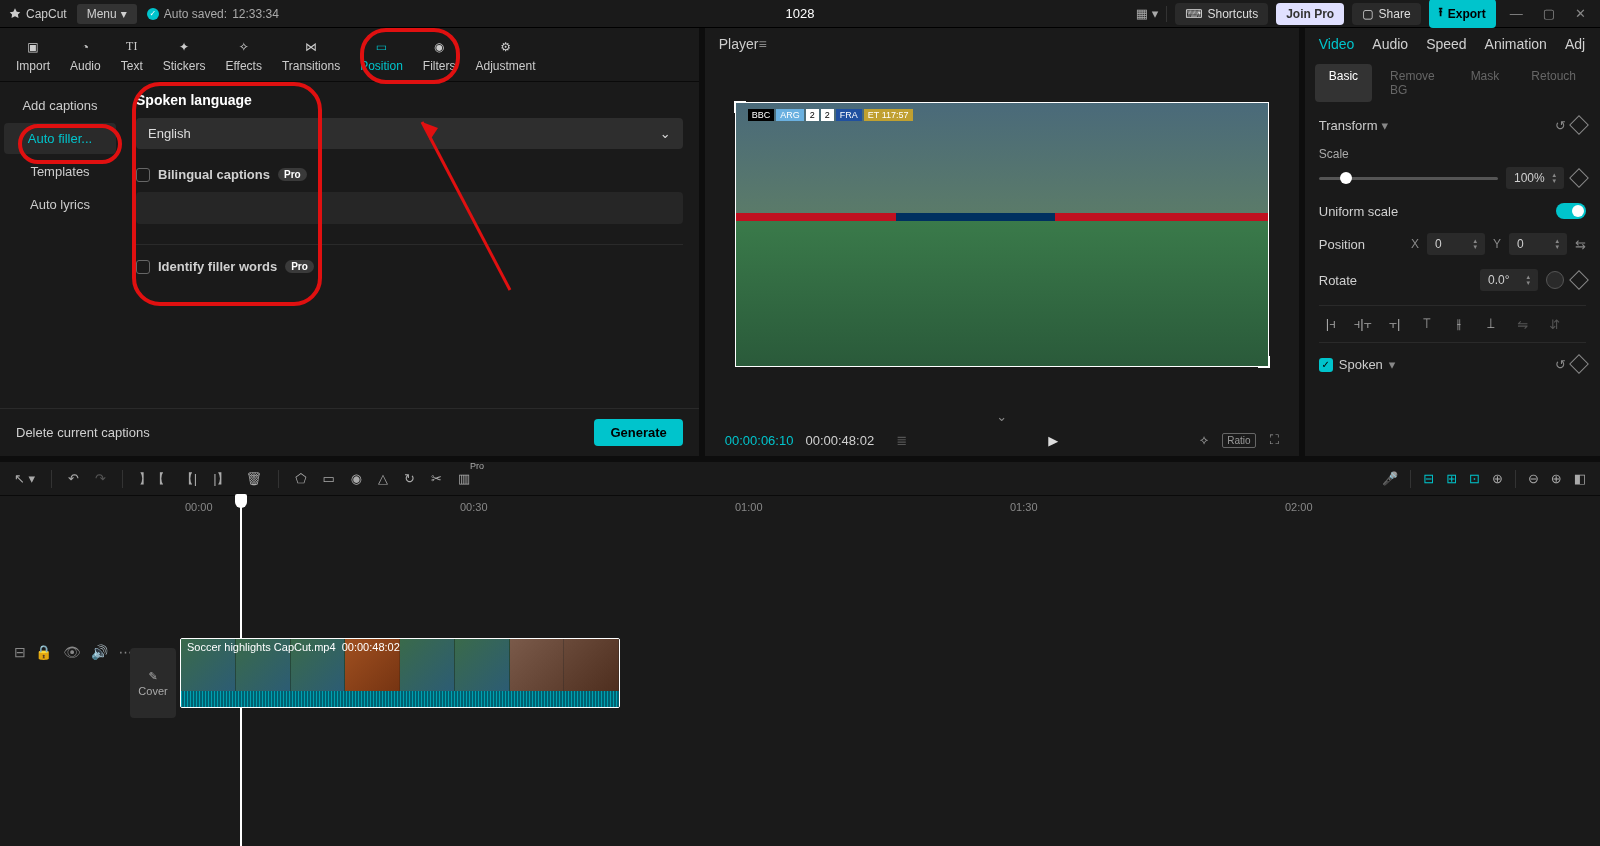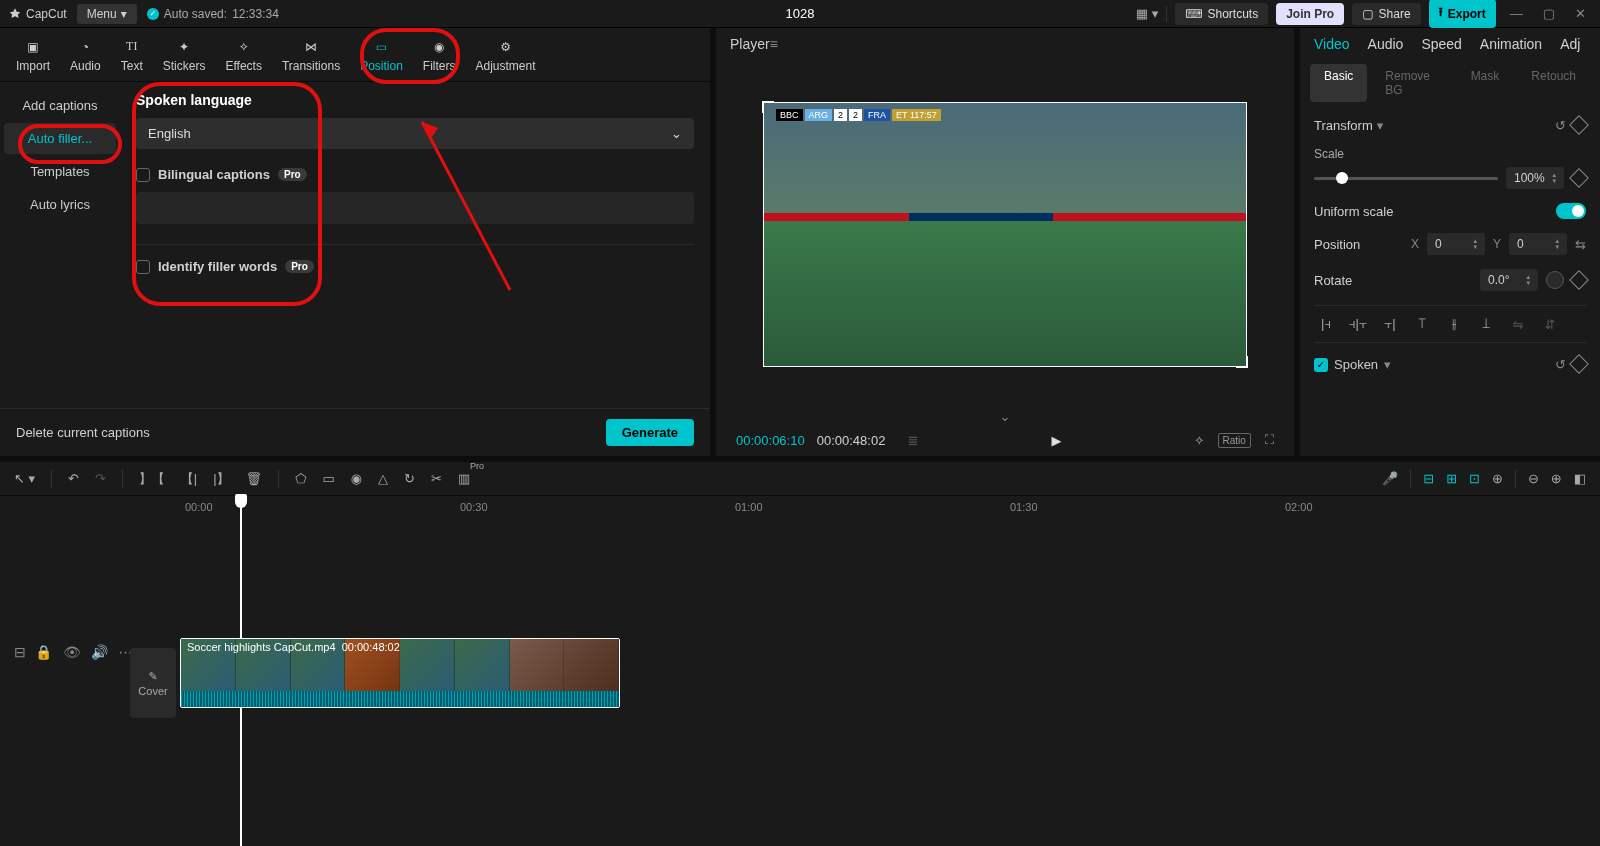--- a/index.html
+++ b/index.html
@@ -38,21 +38,21 @@
 .left-form .checkbox { width: 14px; height: 14px; border: 1px solid #666; border-radius: 3px; }
 .left-form .pro { background: #3a3a3a; color: #fff; font-size: 10px; padding: 1px 6px; border-radius: 8px; font-weight: bold; }
 .left-form .disabled-select { background: #262626; padding: 8px 12px; border-radius: 4px; height: 32px; margin-bottom: 20px; }
 .left-footer { display: flex; justify-content: space-between; align-items: center; padding: 10px 16px; border-top: 1px solid #2a2a2a; }
 .left-footer .gen-btn { background: #00c4cc; color: #000; padding: 6px 16px; border-radius: 4px; font-weight: bold; font-size: 13px; }
 
 
 .player-panel { flex: 1; background: #1a1a1a; margin-left: 6px; display: flex; flex-direction: column; }
 .player-head { display: flex; align-items: center; padding: 8px 14px; font-size: 14px; color: #ccc; }
 .player-video { flex: 1; display: flex; align-items: center; justify-content: center; padding: 10px 30px; }
-.video-frame { width: 484px; height: 265px; background: linear-gradient(to bottom, #4a6a7a 0%, #5a7a6a 40%, #2a6a3a 100%); position: relative; border: 1px solid #fff; }
+.video-frame { width: 534px; height: 265px; background: linear-gradient(to bottom, #4a6a7a 0%, #5a7a6a 40%, #2a6a3a 100%); position: relative; border: 1px solid #fff; }
 .video-frame::before, .video-frame::after { content: ''; position: absolute; width: 10px; height: 10px; border: 2px solid #fff; }
 .video-frame::before { top: -2px; left: -2px; border-right: none; border-bottom: none; }
 .video-frame::after { bottom: -2px; right: -2px; border-left: none; border-top: none; }
 .scoreboard { position: absolute; top: 6px; left: 12px; display: flex; gap: 2px; font-size: 9px; }
 .scoreboard span { padding: 1px 4px; background: rgba(0,0,0,0.6); color: #fff; }
 .scoreboard .arg { background: #6ab0e0; }
 .scoreboard .fra { background: #2050a0; }
 .scoreboard .et { background: #c0a030; }
 .pitch { position: absolute; bottom: 0; left: 0; right: 0; height: 55%; background: linear-gradient(to bottom, #3a7a4a, #2a5a3a); }
 .adboard { position: absolute; top: 42%; left: 0; right: 0; height: 14px; background: linear-gradient(to right, #c01020 0%, #c01020 30%, #003060 30%, #003060 60%, #c01020 60%); }

